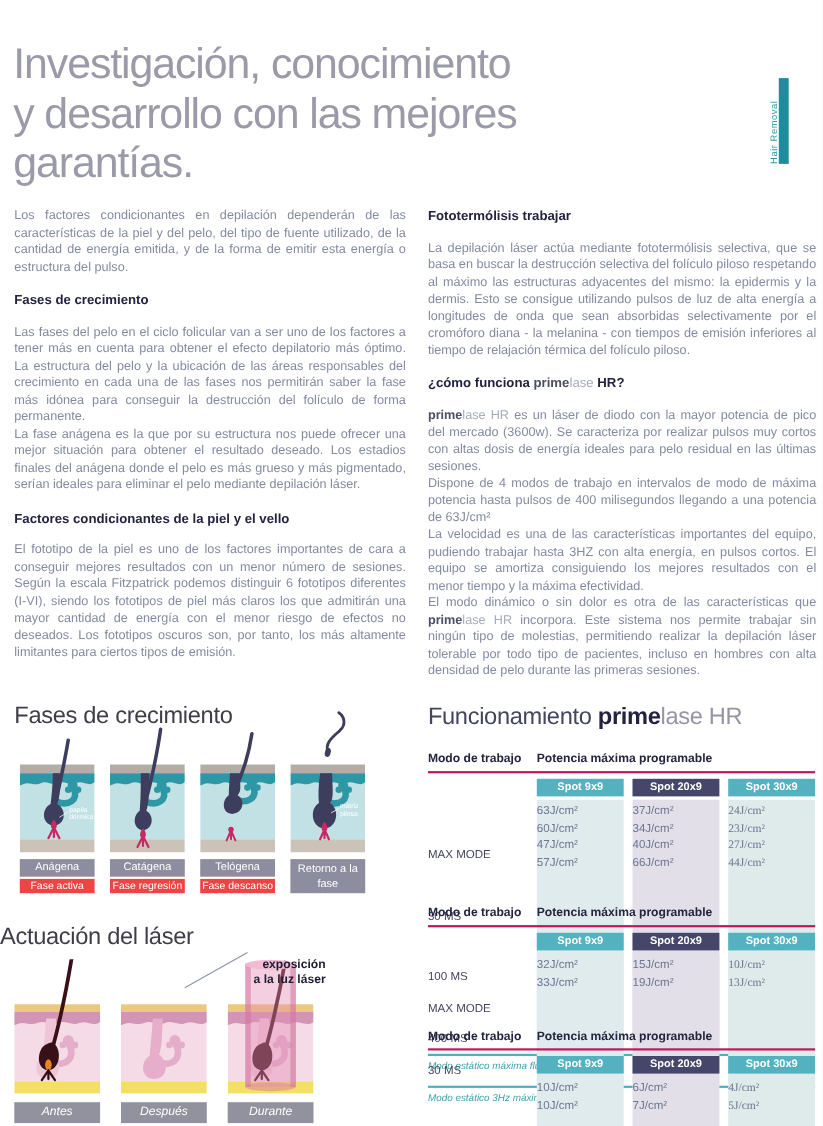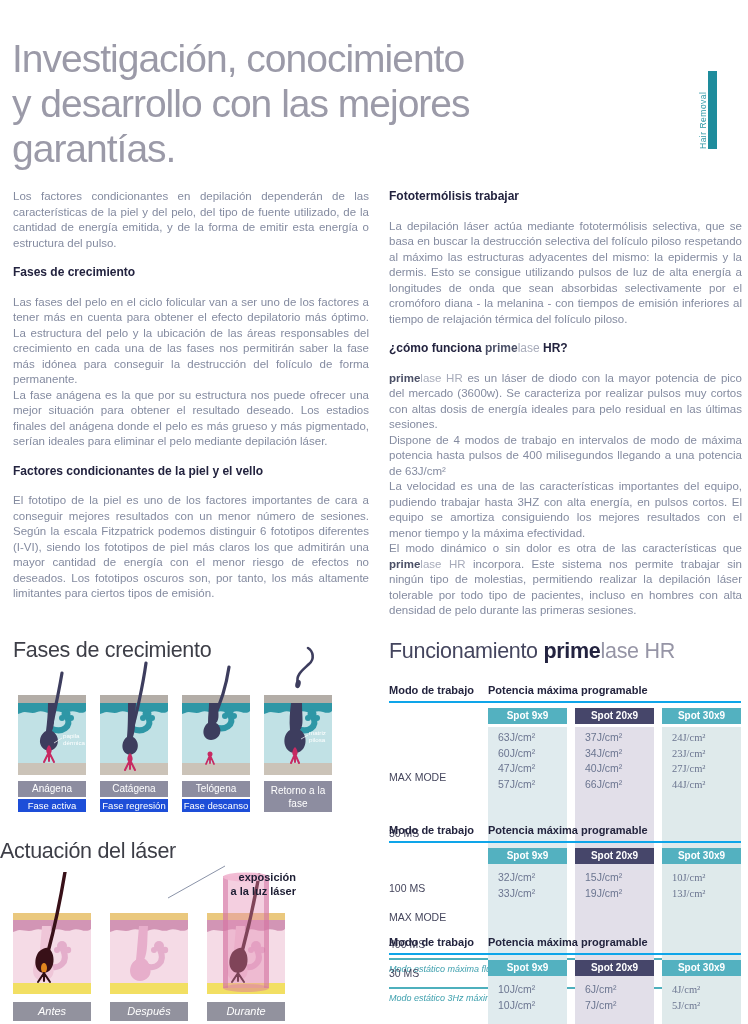--- a/index.html
+++ b/index.html
@@ -37,21 +37,21 @@
   .brand-light { color:#a7abba; }
   .bh .brand-light { font-weight:normal; }
 
   
   .fig-heading { position:absolute; font-size:21.5px; color:#3d3e47; letter-spacing:-0.3px; }
   .growth-panels { position:absolute; left:18px; top:633px; display:flex; gap:14px; }
   .gcol { width:68px; }
   .gcol svg { display:block; }
   .gband1 { margin-top:6px; height:16px; line-height:16px; background:#8d8da0; color:#fff;
             font-size:10px; text-align:center; }
-  .gband2 { margin-top:2px; height:13px; line-height:13px; background:#1d4ed8; color:#fff;
+  .gband2 { margin-top:2px; height:13px; line-height:13px; background:#ef4444; color:#fff;
             font-size:9.5px; text-align:center; }
   .gband-tall { margin-top:6px; height:31px; background:#8d8da0; color:#fff; font-size:10px;
             line-height:13px; text-align:center; padding-top:3px; }
 
   
   .laser-panels { position:absolute; left:13px; top:872px; display:flex; gap:19px; }
   .lcol { width:78px;font-style:italic; }
   .lcol svg { display:block; }
   .lband { margin-top:7px; height:19px; line-height:19px; background:#92929e; color:#fff;
            font-size:11px; text-align:center; }
@@ -59,30 +59,30 @@
            font-size:11px; font-weight:bold; color:#1c1d33; line-height:14px; }
   .callout-line { position:absolute; left:163px; top:860px; }
 
   
   .func-heading { position:absolute; left:389px; top:639px; font-size:21.5px; color:#44455e;
            letter-spacing:-0.3px; }
   .func-heading .brand-light { color:#9695a6; }
   .func-heading .brand-bold  { color:#232340; }
   .pt { position:absolute; left:389px; width:352px; }
   .pt-head { display:grid; grid-template-columns:99px auto; font-weight:bold; font-size:11px;
-           color:#23243e; padding-bottom:5px; border-bottom:2px solid #0ea5e9; text-align:left; }
+           color:#23243e; padding-bottom:5px; border-bottom:2px solid #be185d; text-align:left; }
   .pt-spots { display:grid; grid-template-columns:91px 79px 79px 79px; column-gap:8px; margin-top:5px; }
   .spot { height:16px; line-height:16px; text-align:center; color:#fff; font-size:10px; font-weight:bold; }
   .s-teal { background:#53b1c0; }
   .s-purple { background:#46466a; }
   .pt-body { display:grid; grid-template-columns:91px 79px 79px 79px; column-gap:8px; margin-top:3px; }
   .pt-col { padding:3px 0 4px; }
   .pt-col .cell { height:15.5px; line-height:15.5px; font-size:10.5px; }
   .pt-labels .cell { color:#44455c;margin-top:40px; }
-  .pt-col.vals .cell { color:#6b7590; padding-left:10px; }
+  .pt-col.vals .cell { color:#6b7590; padding-left:0; }
   .c-teal1 { background:#e0ebee; }
   .c-lav   { background:#e2dfe9; }
   .c-teal2 { background:#dfeaeb;font-family:Liberation Serif, serif; }
   .pt-rule { border-bottom:2px solid #4db0bd; margin-top:2px; }
   .pt-note { font-size:9px; font-style:italic; color:#3fa0ae; margin-top:4px; }
 </style>
 </head>
 <body>
 
 <div id="page">

